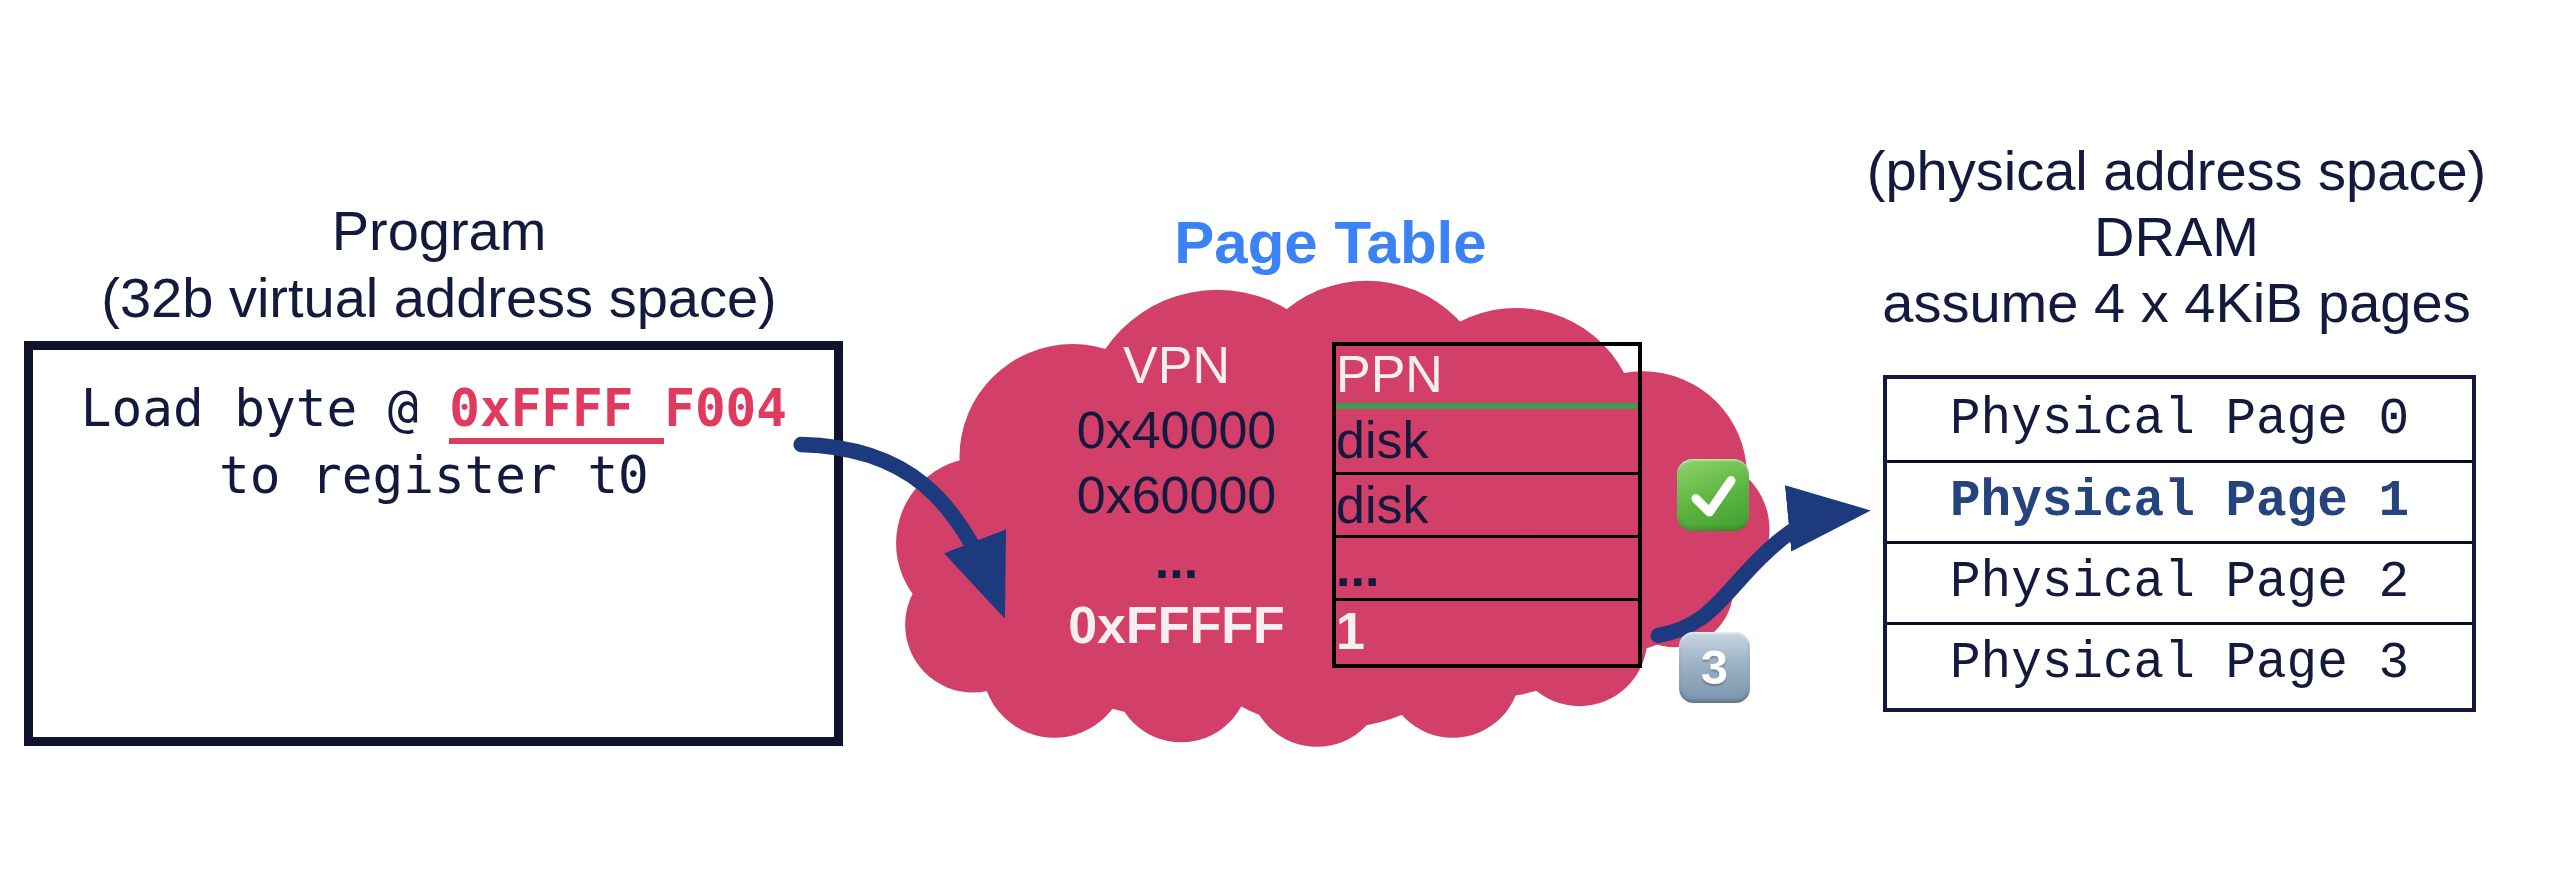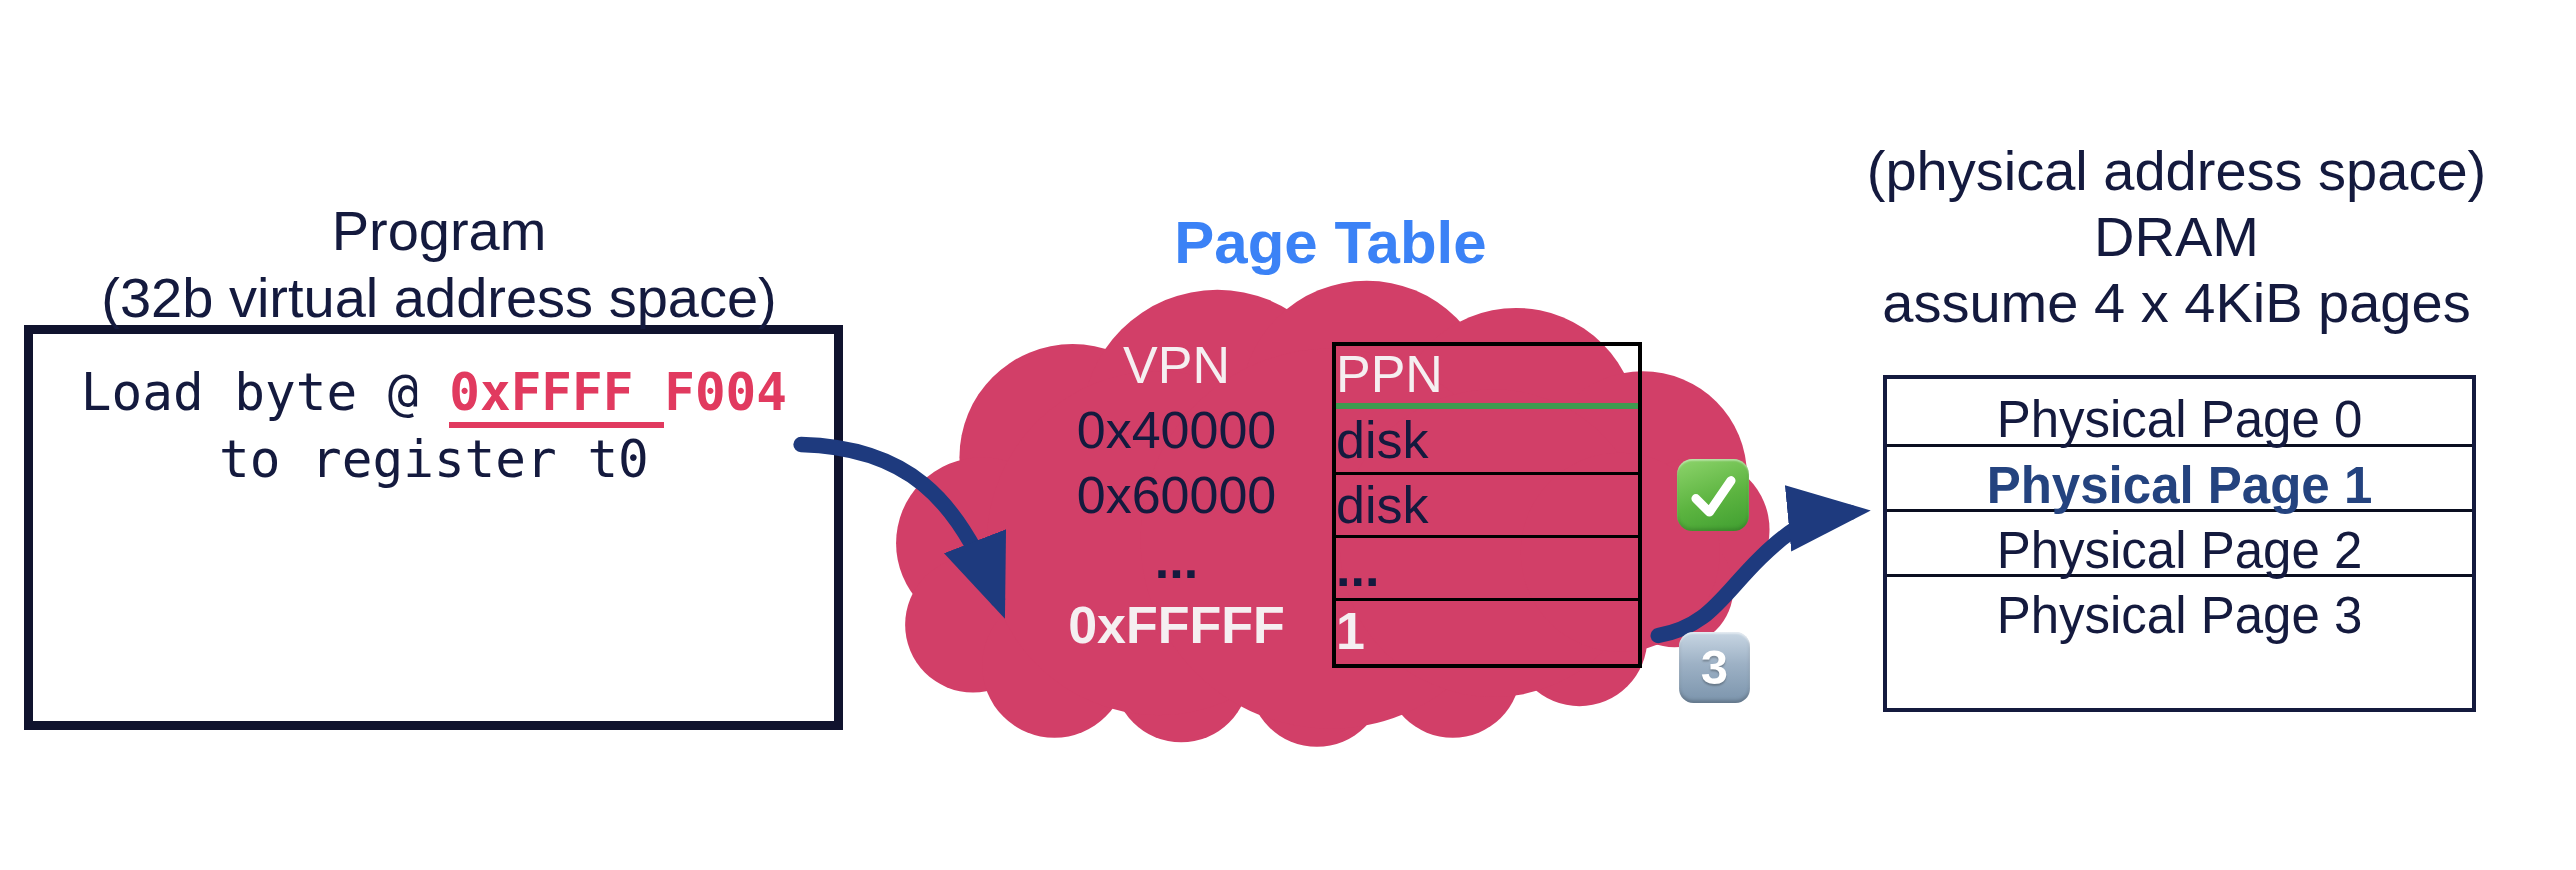--- a/index.html
+++ b/index.html
@@ -10,21 +10,21 @@
   
   .layer-svg{position:absolute;left:0;top:0;z-index:1;}
   .layer-arrows{position:absolute;left:0;top:0;z-index:5;pointer-events:none;}
 
   
   .prog-title{
     position:absolute;left:18px;top:197px;width:842px;z-index:3;
     text-align:center;font-size:56px;line-height:67px;letter-spacing:0;
   }
   .prog-box{
-    position:absolute;left:24.4px;top:325px;width:801px;height:387px;z-index:2;
+    position:absolute;left:24.4px;top:341px;width:801px;height:387px;z-index:2;
     border:9px solid #10132e;background:#ffffff;
   }
   .prog-code{
     position:absolute;left:0;top:25px;width:100%;
     font-family:"DejaVu Sans Mono",monospace;font-size:51px;line-height:67px;
     text-align:center;white-space:nowrap;
   }
   .addr{color:#e13a5f;font-weight:bold;}
   .addr-u{border-bottom:6.3px solid #e13a5f;padding-right:1ch;}
 
@@ -75,21 +75,21 @@
   
   .dram-title{
     position:absolute;left:1837px;top:138px;width:679px;z-index:3;
     text-align:center;font-size:56px;line-height:66px;
   }
   .dram-box{
     position:absolute;left:1883px;top:375px;width:593px;height:337px;z-index:3;
     border:4.5px solid #141a3e;box-sizing:border-box;background:#ffffff;
     text-align:center;font-size:51px;
   }
-  .drow{height:65px;line-height:81px;color:#141a3e;box-sizing:border-box;}
+  .drow{height:81px;line-height:81px;color:#141a3e;box-sizing:border-box;font-family:Liberation Mono, monospace;}
   .drow.dsep{border-top:3.6px solid #0a0e20;line-height:78px;}
   .drow.dhl{color:#24437f;font-weight:bold;}
 </style>
 </head>
 <body>
 
 <div class="canvas">
 
   <svg class="layer-svg" width="2576" height="871" viewBox="0 0 2846 962">
     <g fill="#d23f68">

